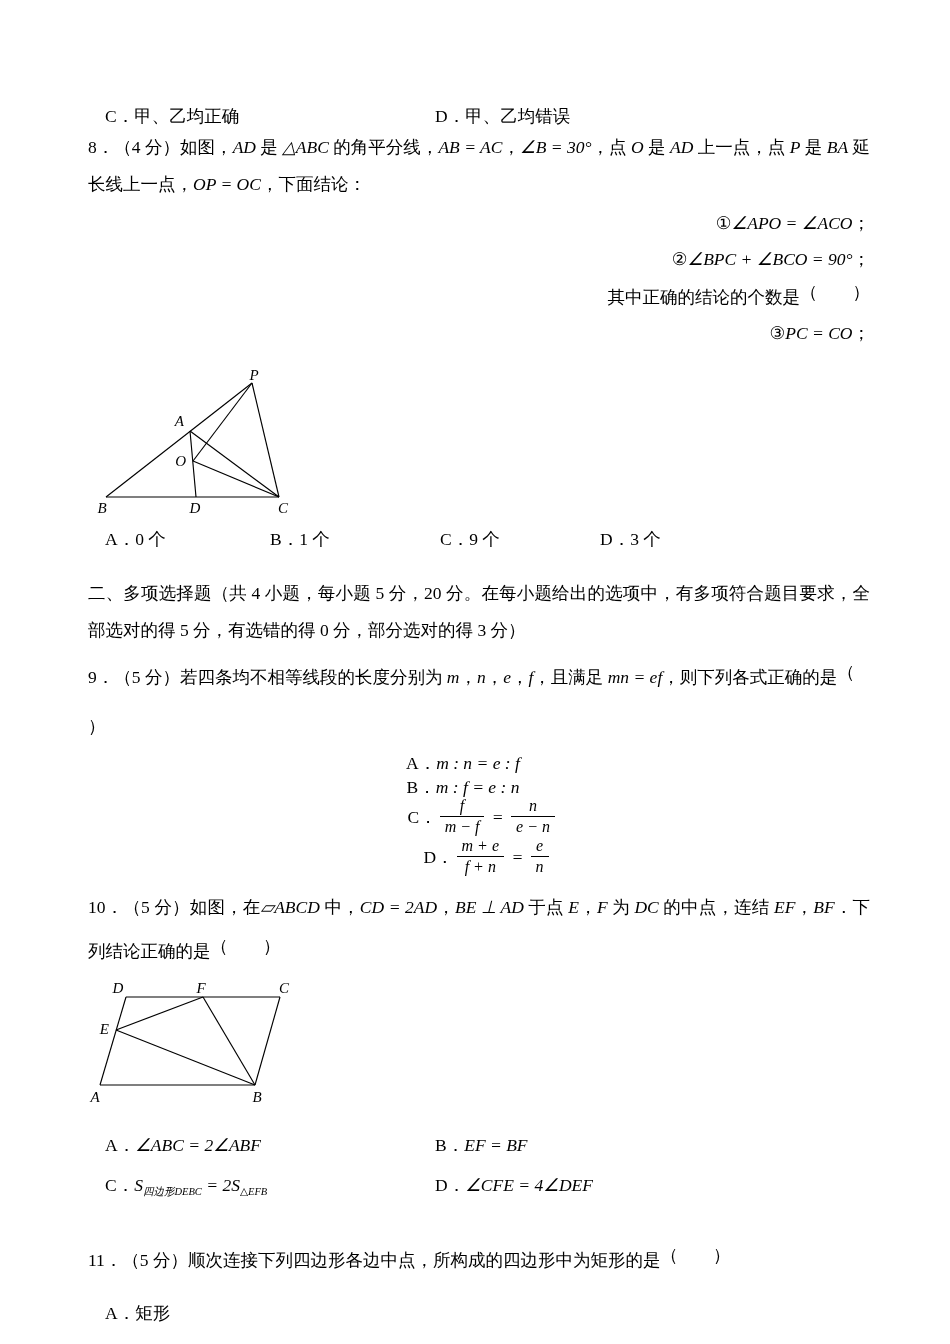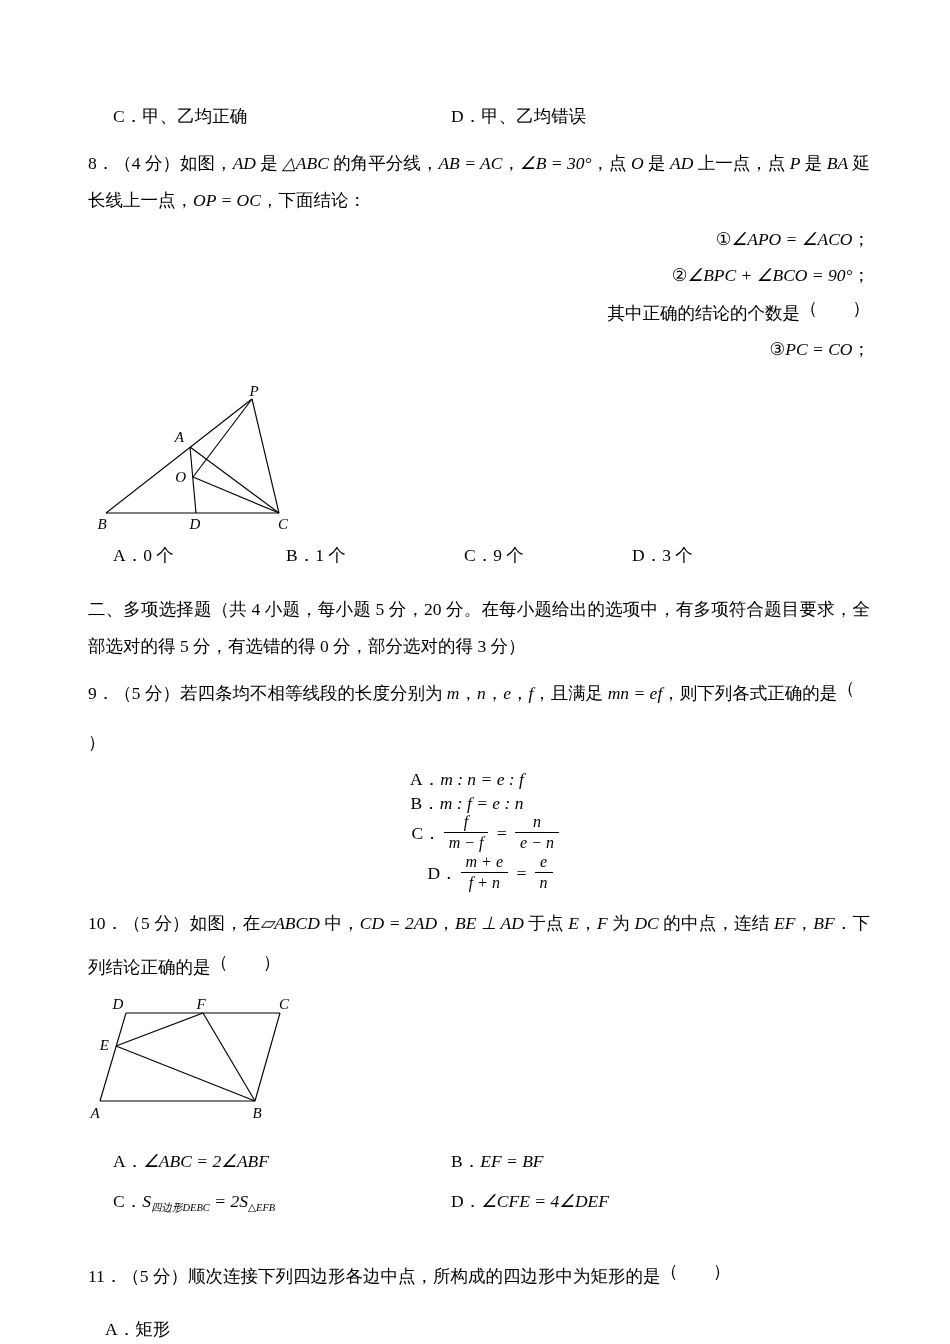--- a/index.html
+++ b/index.html
@@ -11,26 +11,26 @@
   }
   .page { width:950px; height:1344px; padding:103px 80px 0 88px; }
 
   .para { font-size:17.5px; line-height:37px; text-align:justify; }
   .tight { line-height:31px; text-align:right; }
   .math { font-family:"Liberation Serif",serif; font-style:italic; }
   .sub { font-size:10.5px; font-style:italic; vertical-align:-4px; letter-spacing:0; }
   .raised { position:relative; top:-5px; }
 
   .row { display:flex; padding-left:17px; font-size:17.5px; }
-  .row .col { flex:0 0 auto;margin-left:8px; }
+  .row .col { flex:0 0 auto; }
 
   .top-opts { line-height:26px; }
   .top-opts .c1 { width:330px; }
 
-  .q8-stem { margin-top:16px; }
+  .q8-stem { }
   .q8-item { margin-top:5px; }
   .q8-q { margin-top:7px; }
   .fig1-wrap { margin-top:20px; height:150px; }
   .q8-opts { margin-top:6px; line-height:28px; }
   .q8-opts .c1 { width:165px; }
   .q8-opts .c2 { width:170px; }
   .q8-opts .c3 { width:160px; }
 
   .sec2 { margin-top:22px; }
 

